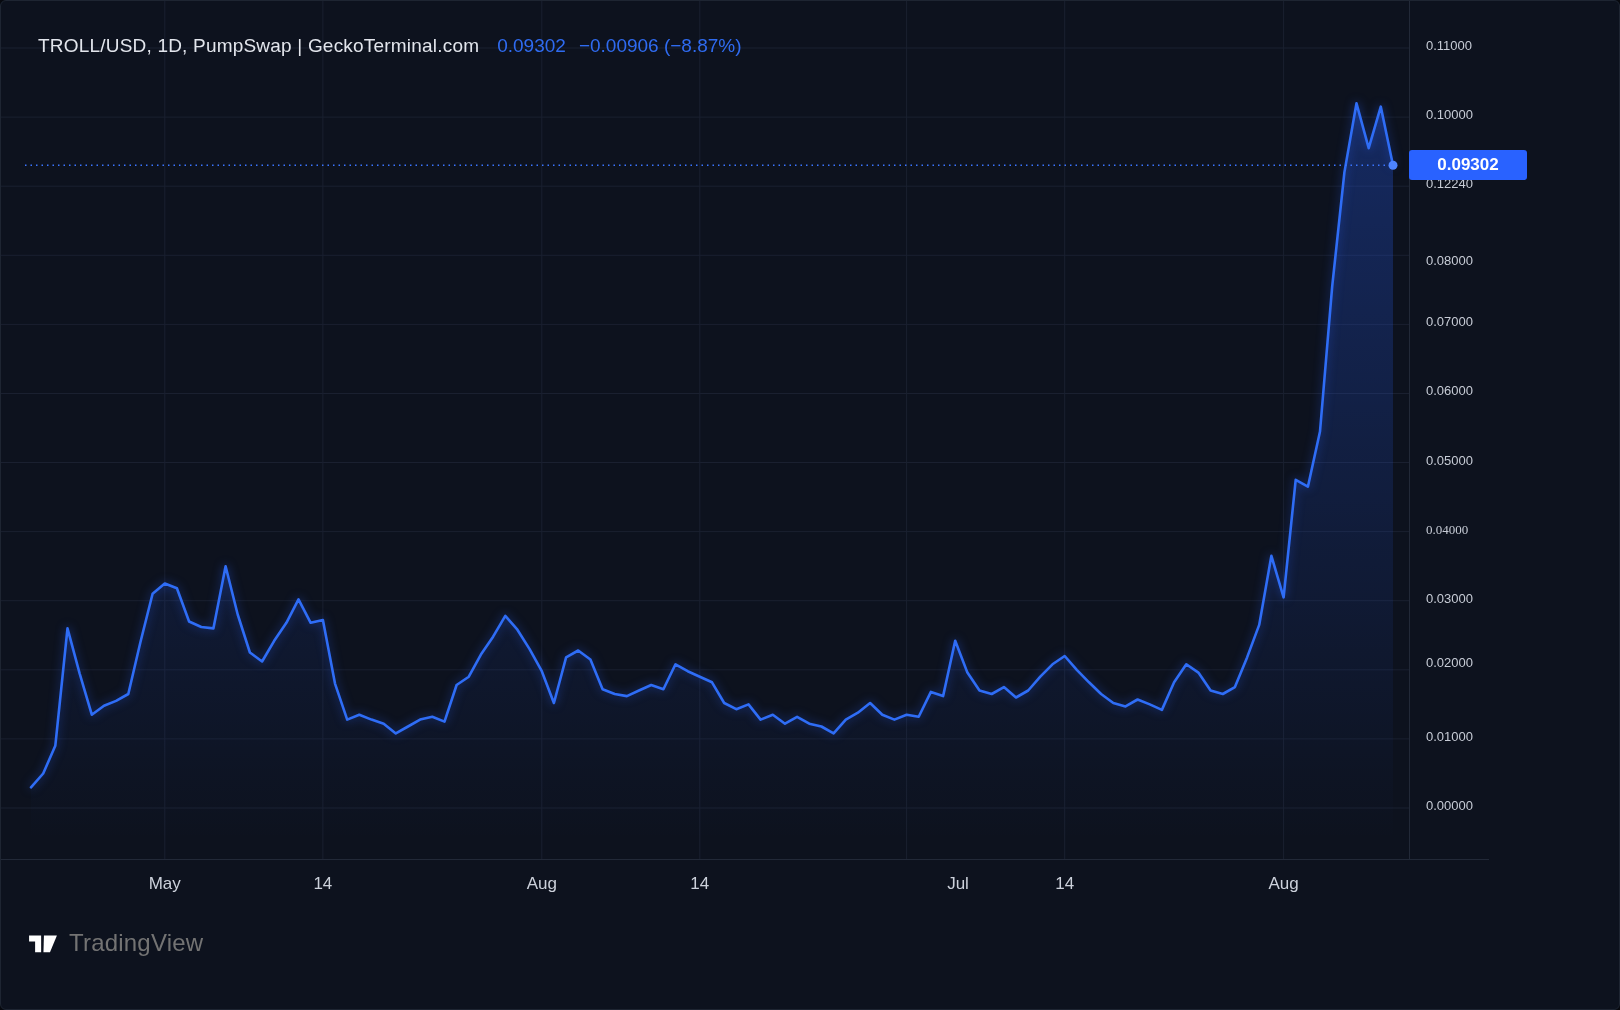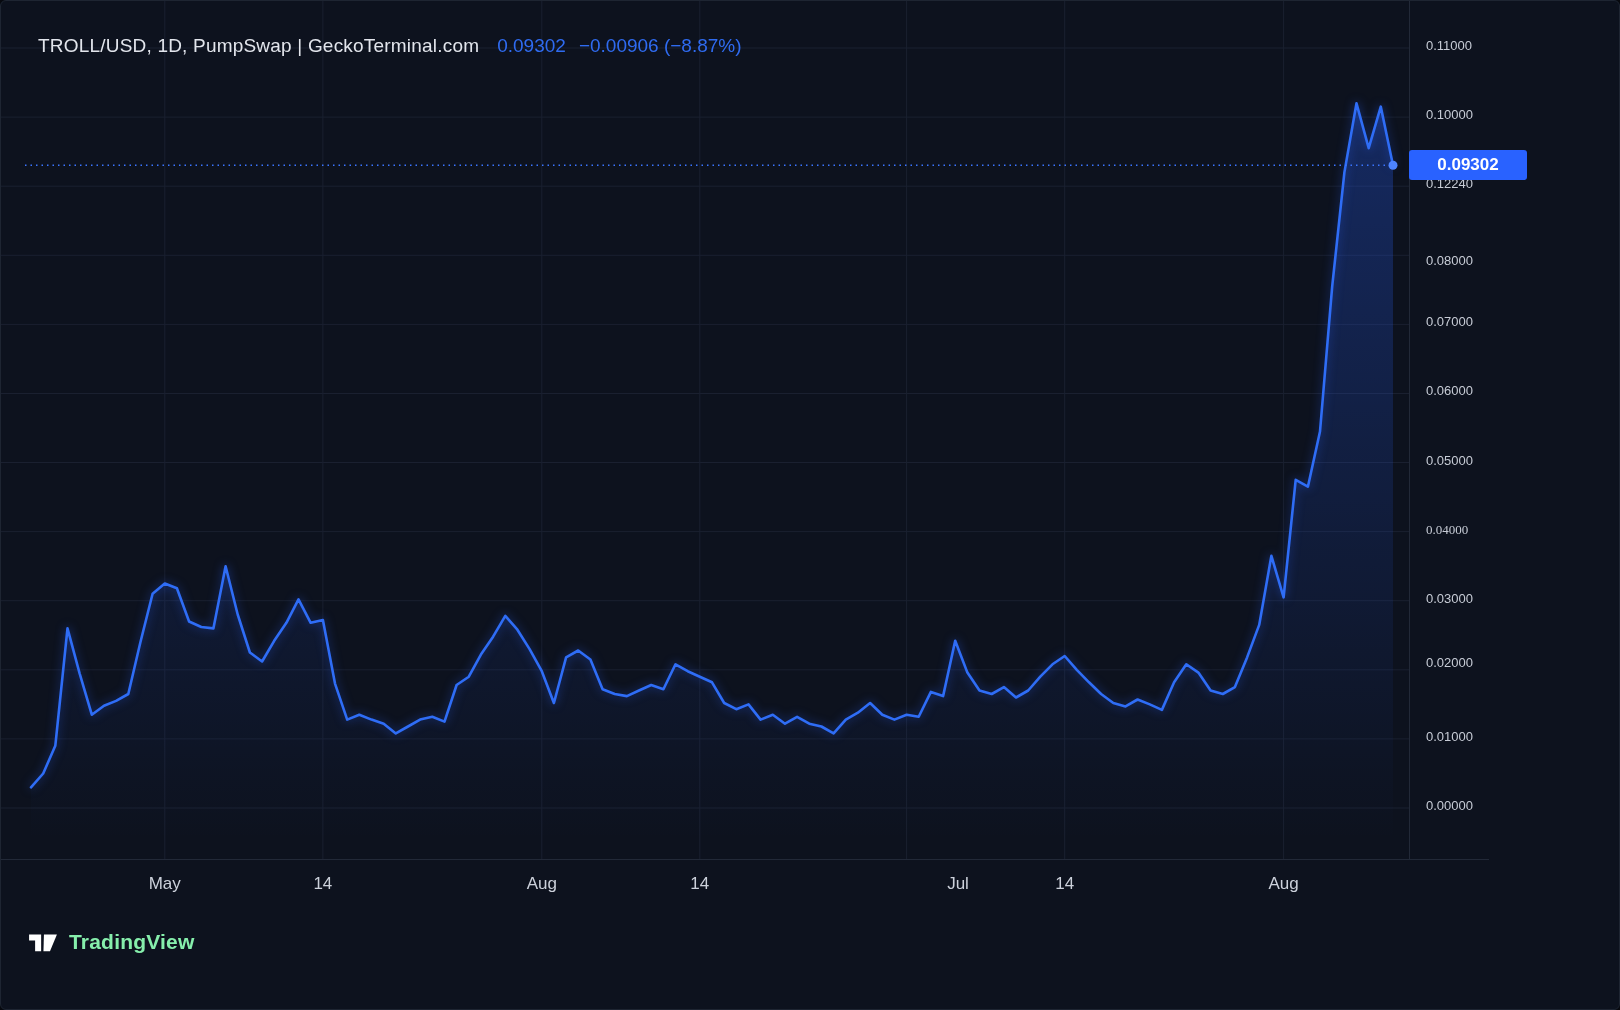--- a/index.html
+++ b/index.html
@@ -15,21 +15,21 @@
   #price-axis{position:absolute;left:1408px;top:0;width:212px;height:858px;border-left:1px solid #222938;z-index:2;cursor:ns-resize;}
   .y-label{position:absolute;left:16px;font-size:13px;color:#c7ccd6;white-space:nowrap;}
   #price-badge{position:absolute;left:1408px;width:118px;height:30px;background:#2962ff;border-radius:3px;
                display:flex;align-items:center;justify-content:center;color:#fff;font-size:17px;font-weight:700;z-index:6;}
   
   #time-axis{position:absolute;left:0;top:858px;width:1488px;height:56px;border-top:1px solid #222938;z-index:2;cursor:ew-resize;}
   .x-label{position:absolute;top:14px;transform:translateX(-50%);font-size:17px;color:#ccd1db;font-weight:500;white-space:nowrap;}
   
   #attribution{position:absolute;left:26px;top:928px;display:flex;align-items:center;gap:10px;z-index:5;cursor:pointer;}
   #tv-logo{width:32px;height:26px;}
-  #tv-name{font-size:21px;font-weight:700;color:#86efac;letter-spacing:.2px;}
+  #tv-name{font-size:24px;font-weight:400;color:#737373;letter-spacing:.2px;}
 </style>
 </head>
 <body>
 
 <div id="widget">
 
   <div id="header">
     <span id="symbol-title">TROLL/USD, 1D, PumpSwap | GeckoTerminal.com</span>
     <span id="price-group">
       <span>0.09302</span>

